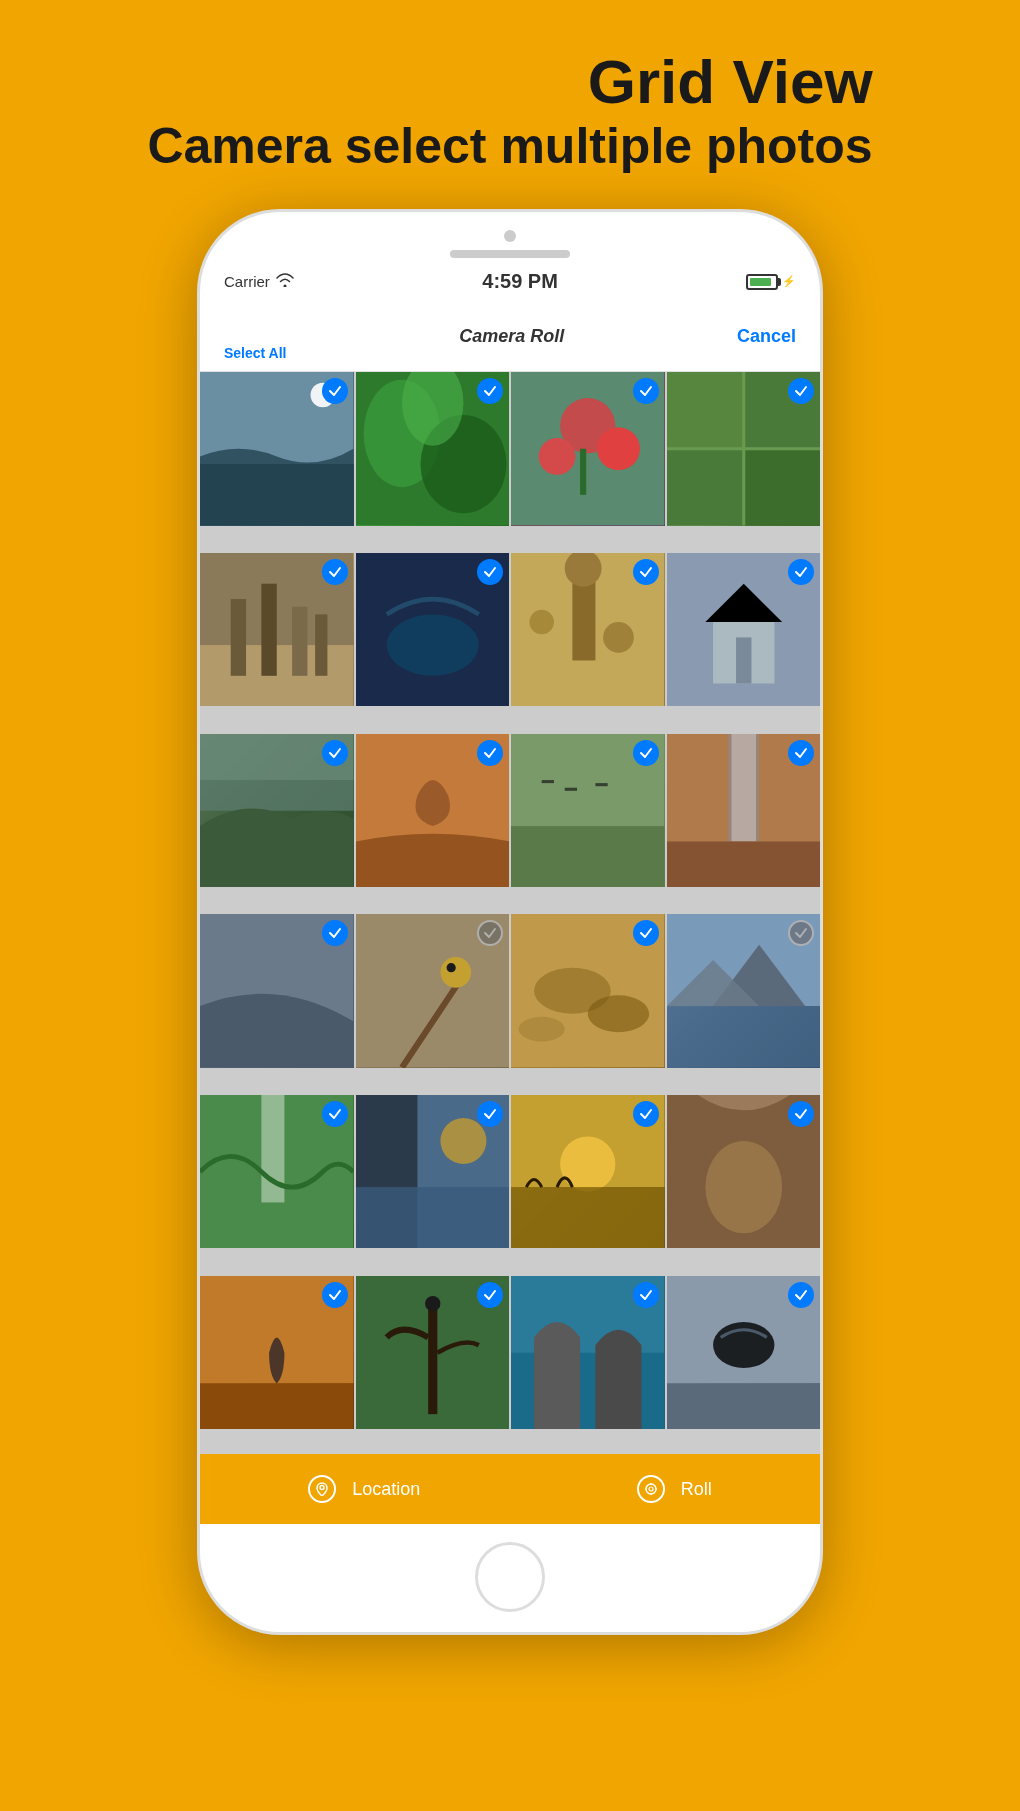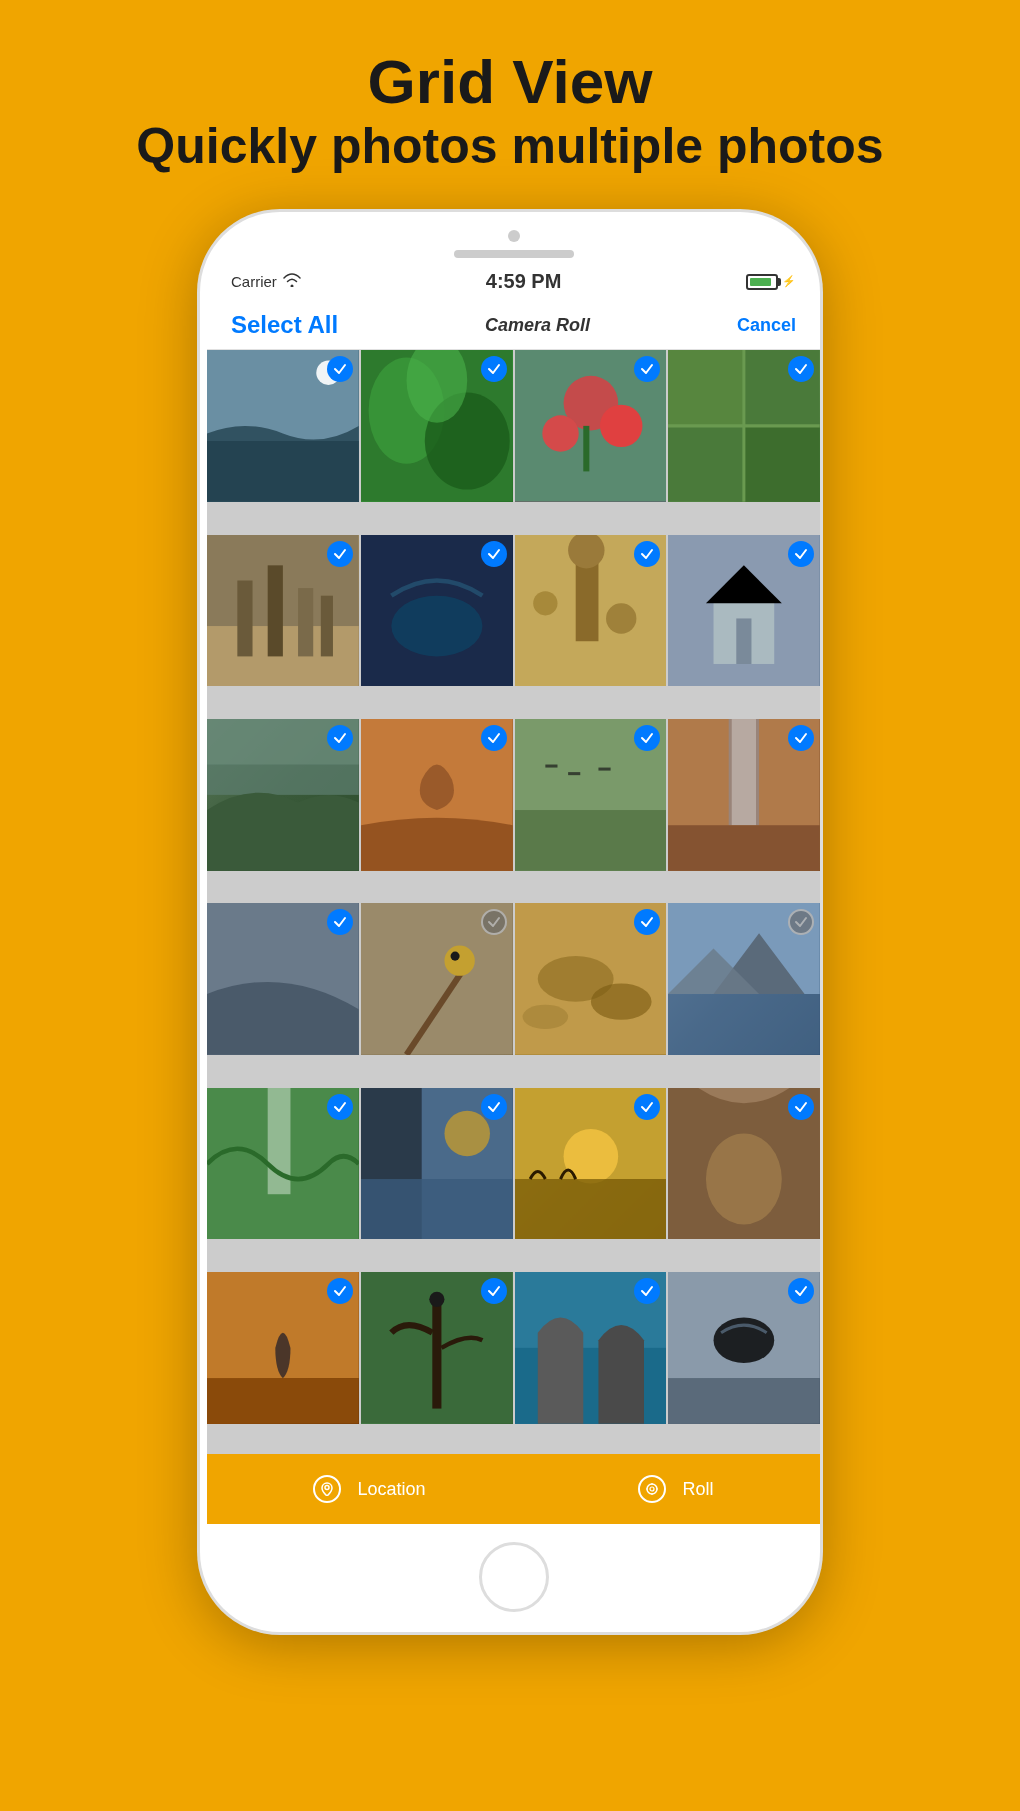--- a/index.html
+++ b/index.html
@@ -11,21 +11,21 @@
       display: flex;
       flex-direction: column;
       align-items: center;
       justify-content: flex-start;
       font-family: -apple-system, 'Helvetica Neue', Arial, sans-serif;
       overflow: hidden;
     }
 
     .page-title {
       margin-top: 48px;
-      text-align: center;
+      text-align: right;
     }
 
     .page-title h1 {
       font-size: 62px;
       font-weight: 800;
       color: #1a1a1a;
       line-height: 1.1;
     }
 
     .page-title h2 {
@@ -46,21 +46,20 @@
       width: 620px;
       height: 1420px;
       background: white;
       border-radius: 80px;
       box-shadow: 0 0 0 3px #ddd, 0 10px 60px rgba(0,0,0,0.3);
       position: relative;
       display: flex;
       flex-direction: column;
       align-items: center;
       overflow: hidden;
-      padding-left: 7px;
     }
 
     
     .phone-top-bar {
       width: 100%;
       display: flex;
       flex-direction: column;
       align-items: center;
       padding-top: 18px;
       flex-shrink: 0;
@@ -167,24 +166,25 @@
       width: 100%;
       padding: 10px 24px;
       display: flex;
       justify-content: space-between;
       align-items: center;
       border-bottom: 1px solid #e0e0e0;
       flex-shrink: 0;
     }
 
     .nav-select-all {
-      font-size: 24px;
+      font-size: 14px;
       font-weight: 600;
       color: #007AFF;
       cursor: pointer;
+      margin-top: 34px;
     }
 
     .nav-title {
       font-size: 18px;
       font-weight: 700;
       color: #333;
       font-style: italic;
     }
 
     .nav-cancel {
@@ -312,21 +312,21 @@
       width: 100%;
       height: 100%;
     }
   </style>
 </head>
 <body>
 
 <div class="page-title">
   <h1>Grid View</h1>
   <h2>
-    <span>Quickly photos </span><span>multiple photos</span>
+    <span>Camera select </span><span>multiple photos</span>
   </h2>
 </div>
 
 <div class="phone-frame">
   <div class="phone-side-button-right"></div>
 
   <div class="phone-top-bar">
     <div class="phone-camera-dot"></div>
     <div class="phone-speaker"></div>
   </div>

